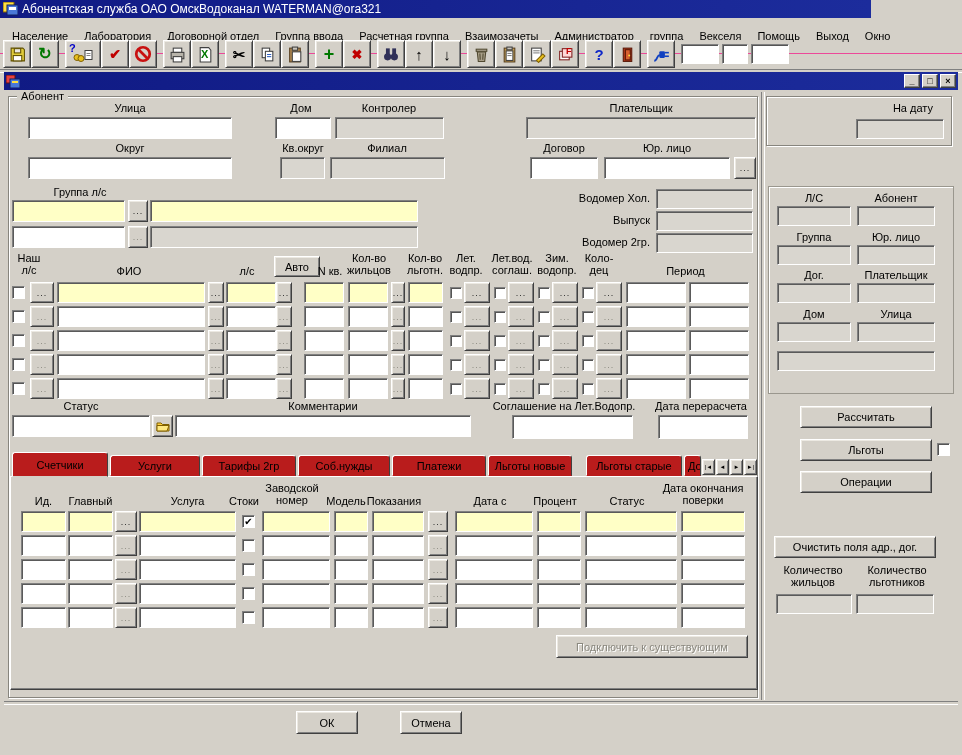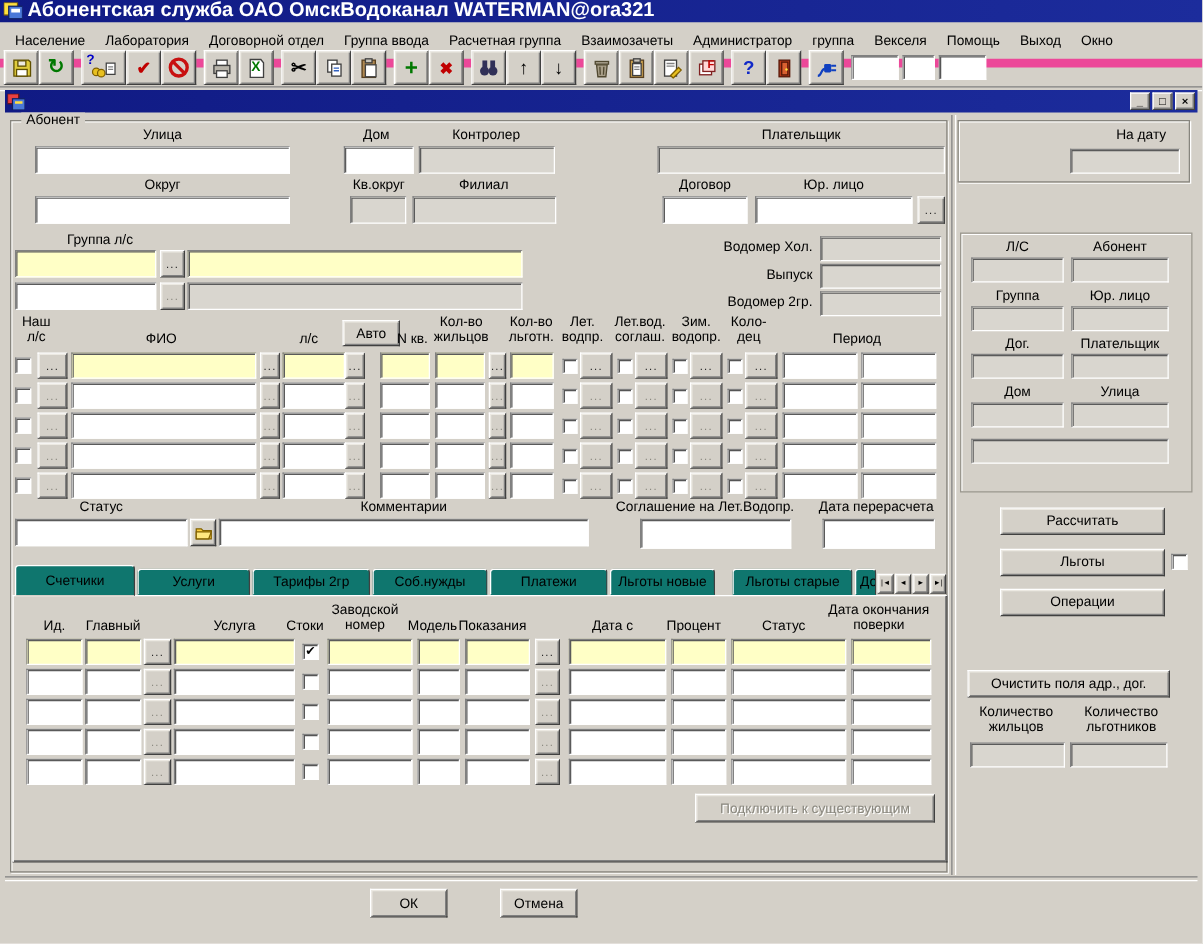--- a/index.html
+++ b/index.html
@@ -1,26 +1,26 @@
 <!DOCTYPE html>
 <html><head>
 <meta charset="utf-8">
 <style>
   html,body{margin:0;padding:0;}
   .screen{position:relative;width:962px;height:755px;background:#d4d0c8;
     font-family:"Liberation Sans",sans-serif;font-size:11px;color:#000;overflow:hidden;}
   .abs{position:absolute;}
   
-  .titlebar{position:absolute;left:0;top:0;width:962px;height:18px;
+  .titlebar{position:absolute;left:0;top:0;width:871px;height:18px;
     background:linear-gradient(90deg,#101a84,#1c2c9c);color:#fff;display:flex;align-items:center;
-    font-weight:bold;font-size:16px;padding-left:3px;box-sizing:border-box;}
+    font-weight:normal;font-size:12px;padding-left:3px;box-sizing:border-box;}
   .titlebar .ticon{width:15px;height:14px;margin-right:4px;flex:0 0 auto;}
   
   .menubar{position:absolute;left:0;top:18px;width:962px;height:36px;background:#d4d0c8;
-    display:flex;align-items:center;padding-left:4px;box-sizing:border-box;border-bottom:7px solid #ec4899;}
+    display:flex;align-items:center;padding-left:4px;box-sizing:border-box;border-bottom:1px solid #ec4899;}
   .mi{padding:2px 8px;}
   
   .toolbar{position:absolute;left:0;top:39px;width:962px;height:30px;display:flex;align-items:center;
     padding-left:3px;box-sizing:border-box;}
   .tbtn{width:28px;height:28px;box-sizing:border-box;background:#d4d0c8;
     border:1px solid;border-color:#fff #404040 #404040 #fff;
     box-shadow:inset 1px 1px 0 #ece9e2, inset -1px -1px 0 #808080;
     display:flex;align-items:center;justify-content:center;position:relative;flex:0 0 auto;}
   .sp{width:6px;flex:0 0 auto;}
   .g{font-weight:bold;line-height:1;}
@@ -45,21 +45,21 @@
   
   .childbar{position:absolute;left:4px;top:72px;width:954px;height:18px;
     background:linear-gradient(90deg,#101a84,#1c2c9c);display:flex;align-items:center;
     padding:0 2px;box-sizing:border-box;}
   .wbtn{width:16px;height:14px;margin-left:2px;background:#d4d0c8;border:1px solid;
     border-color:#fff #404040 #404040 #fff;box-shadow:inset -1px -1px 0 #808080;
     display:flex;align-items:center;justify-content:center;font-size:9px;font-weight:bold;line-height:1;box-sizing:border-box;}
   .groupbox{position:absolute;border:1px solid #87857e;box-shadow:1px 1px 0 #fff,inset 1px 1px 0 #fff;box-sizing:border-box;}
   .gb-label{position:absolute;top:-7px;left:8px;background:#d4d0c8;padding:0 4px;}
   
-  .tab{position:absolute;height:21px;top:455px;background:#0f766e;
+  .tab{position:absolute;height:21px;top:455px;background:#b91c1c;
     border:1px solid;border-color:#fff #404040 transparent #fff;border-radius:3px 3px 0 0;
     display:flex;align-items:center;justify-content:center;box-sizing:border-box;}
   .tab.active{top:452px;height:25px;z-index:3;border-bottom:1px solid #d4d0c8;}
   .tabpanel{position:absolute;left:10px;top:476px;width:748px;height:214px;background:#d4d0c8;
     border:1px solid;border-color:#fff #404040 #404040 #fff;box-shadow:inset -1px -1px 0 #808080;box-sizing:border-box;z-index:1;}
   .tsb{position:absolute;width:13px;height:16px;top:459px;font-size:6px;}
   
   .rg-row{display:flex;align-items:center;height:21px;margin-bottom:3px;}
   .rg-row .fld{height:21px;}
   .c-cb{width:13px;height:13px;margin-right:5px;flex:0 0 auto;}

